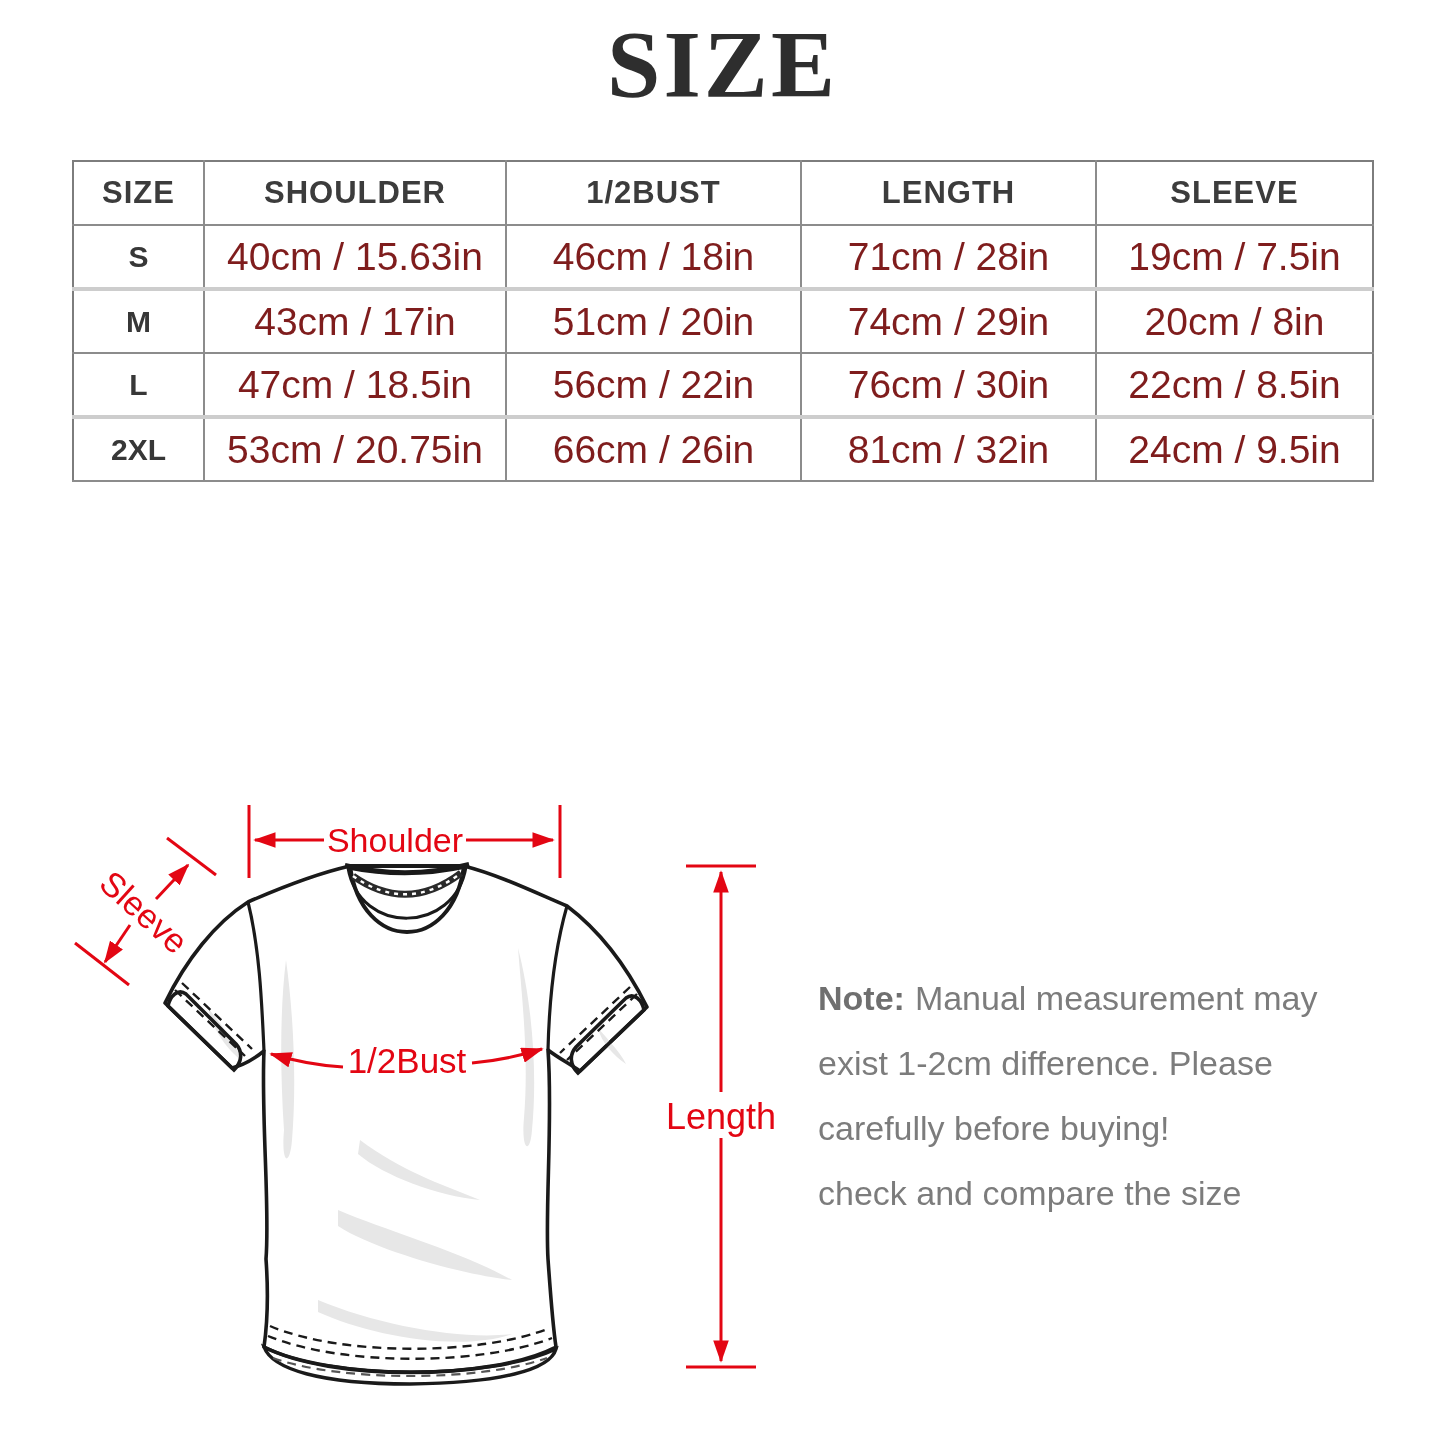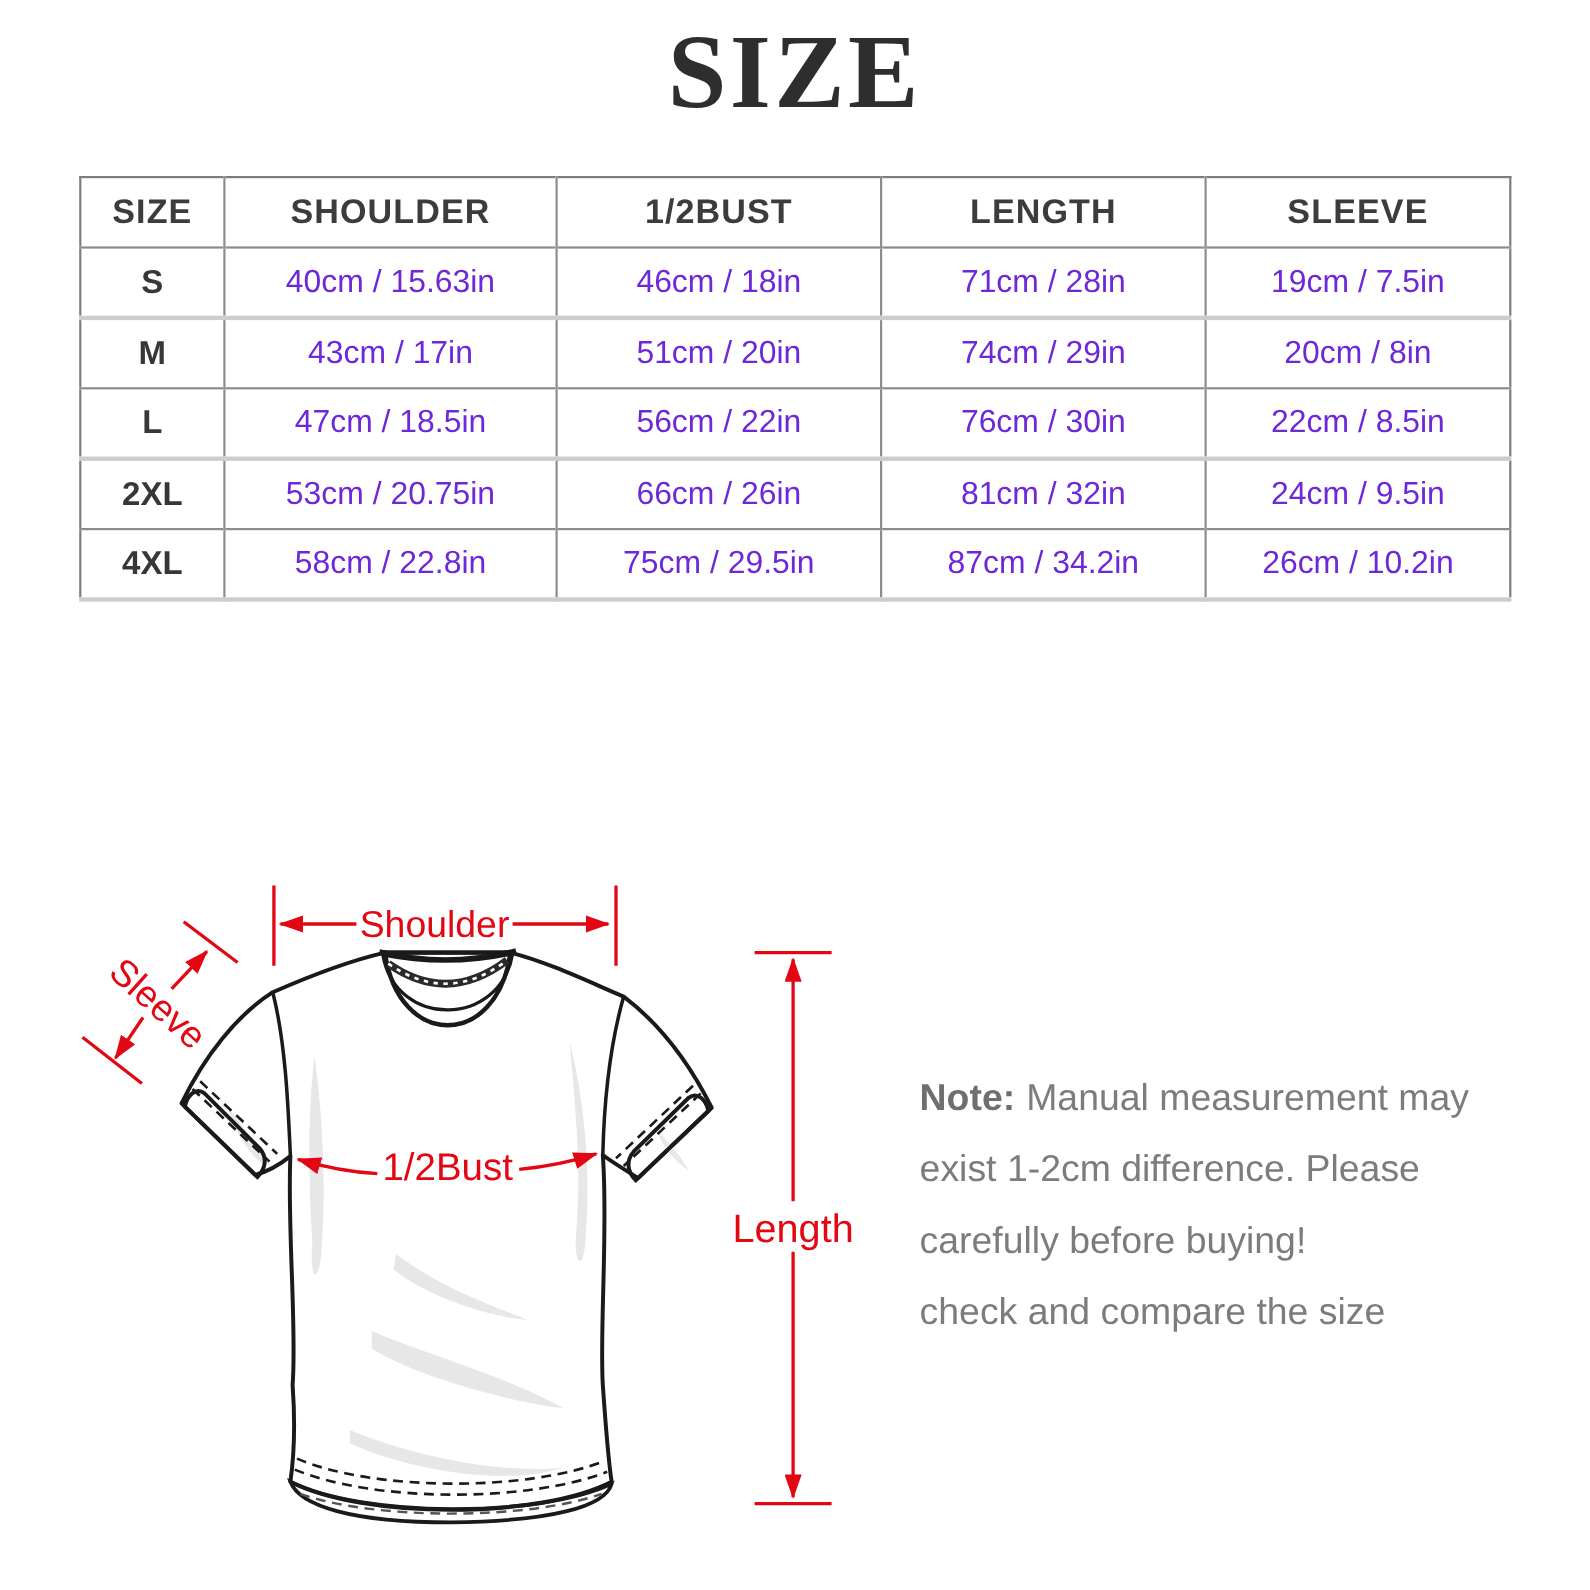--- a/index.html
+++ b/index.html
@@ -22,33 +22,33 @@
   }
   table.size-table th,table.size-table td{
     border-left:2px solid #8c8c8c;
     text-align:center;vertical-align:middle;padding:0;
   }
   table.size-table th:first-child,table.size-table td:first-child{border-left:none;}
   table.size-table thead tr{border-bottom:2px solid #8c8c8c;}
   table.size-table thead th{
     height:62px;font-size:31px;font-weight:700;color:#3c3c3c;letter-spacing:1px;
   }
-  table.size-table tbody td{height:61px;font-size:29px;color:#6d28d9;}
+  table.size-table tbody td{height:61px;font-size:39px;color:#7f1d1d;}
   table.size-table tbody td.size-col{font-size:30px;font-weight:700;color:#373737;}
   table.size-table tbody tr:nth-child(odd){border-bottom:4px solid #cdcdcd;}
   table.size-table tbody tr:nth-child(even){border-bottom:2px solid #8c8c8c;}
   
   .diagram-svg{position:absolute;left:40px;top:780px;width:760px;height:665px;}
   .dim-line{stroke:var(--accent,#e30613);stroke-width:3;fill:none;}
   .dim-text{fill:var(--accent,#e30613);font-family:"Liberation Sans",sans-serif;}
   .shirt-stroke{stroke:#1a1a1a;fill:none;}
   .stitch{stroke:#1a1a1a;stroke-width:2.4;fill:none;stroke-dasharray:9 6;}
   
   .note{
-    position:absolute;left:836px;top:966px;width:560px;
+    position:absolute;left:818px;top:966px;width:560px;
     font-size:34px;line-height:65px;color:#7c7c7c;
   }
   .note-line{white-space:nowrap;}
   .note-prefix{font-weight:700;color:#6f6f6f;margin-right:10px;}
 </style>
 </head>
 <body>
 
 <h1 class="page-title">SIZE</h1>
 
@@ -91,27 +91,20 @@
         <td>76cm / 30in</td>
         <td>22cm / 8.5in</td>
       </tr>
       <tr>
         <td class="size-col">2XL</td>
         <td>53cm / 20.75in</td>
         <td>66cm / 26in</td>
         <td>81cm / 32in</td>
         <td>24cm / 9.5in</td>
       </tr>
-      <tr>
-        <td class="size-col">4XL</td>
-        <td>58cm / 22.8in</td>
-        <td>75cm / 29.5in</td>
-        <td>87cm / 34.2in</td>
-        <td>26cm / 10.2in</td>
-      </tr>
     </tbody>
 </table>
 
 <svg class="diagram-svg" viewBox="0 0 760 665" xmlns="http://www.w3.org/2000/svg">
   <defs>
     <marker id="arr" viewBox="0 0 10 7" refX="9.2" refY="3.5" markerWidth="7.5" markerHeight="5.2" orient="auto-start-reverse">
       <path d="M0,0 L10,3.5 L0,7 Z" fill="#e30613" class="arrow-head"></path>
     </marker>
   </defs>
 

